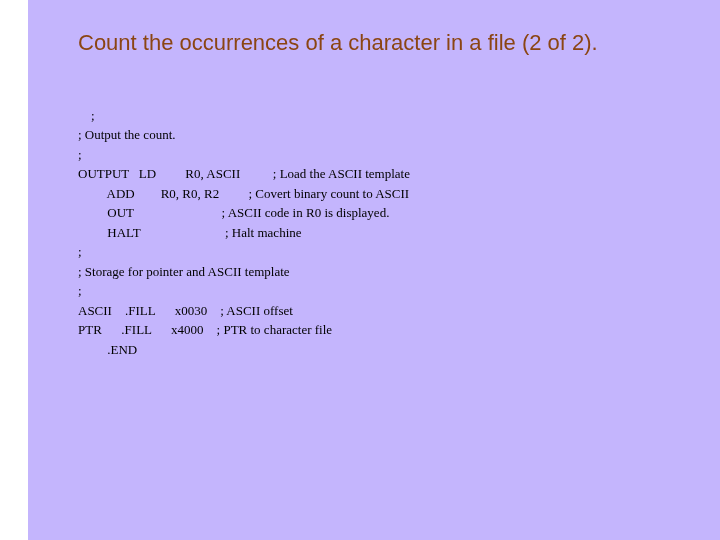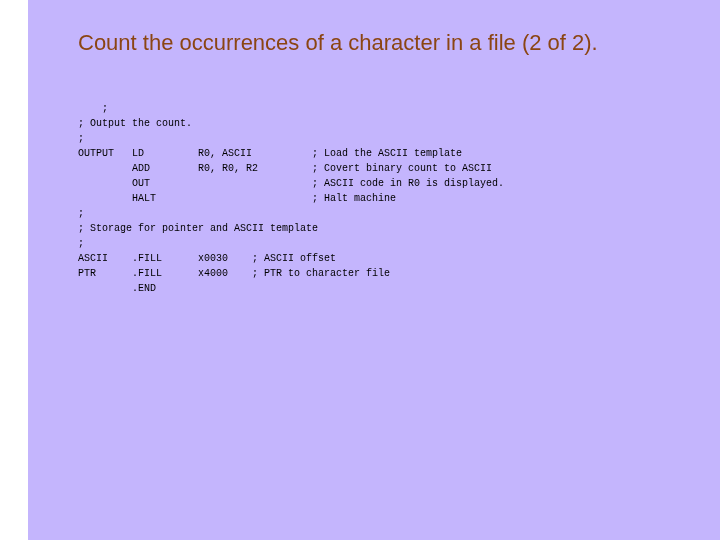--- a/index.html
+++ b/index.html
@@ -26,22 +26,22 @@
 
     .title {
       font-size: 22px;
       font-weight: normal;
       color: #8B4513;
       margin-bottom: 30px;
       font-family: Arial, sans-serif;
     }
 
     .code-block {
-      font-family: Liberation Mono, monospace;
-      font-size: 10px;
+      font-family: Liberation Serif, serif;
+      font-size: 13px;
       color: #000000;
       line-height: 1.5;
       white-space: pre;
     }
   </style>
 </head>
 <body>
 
 <div class="page-container">
   <h1 class="title">Count the occurrences of a character in a file (2 of 2).</h1>

